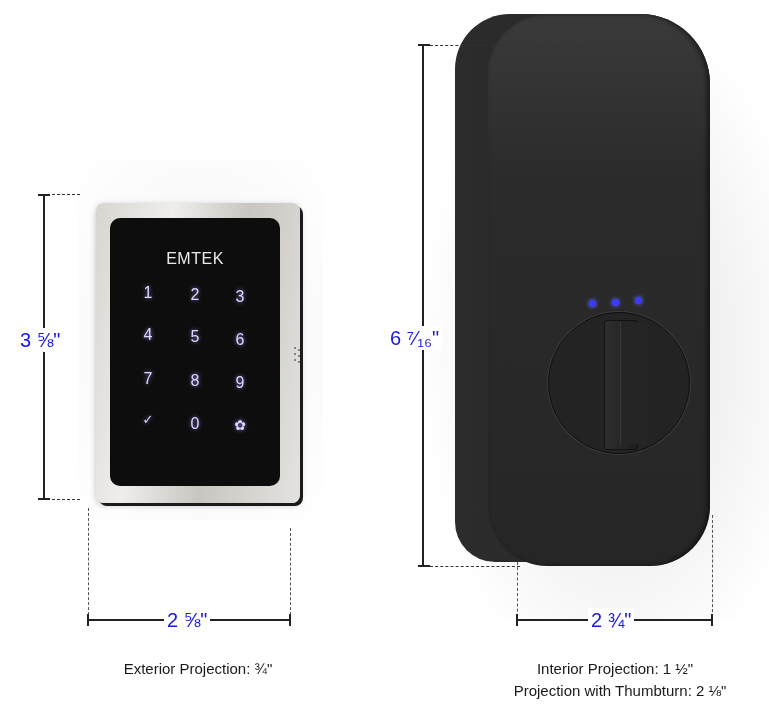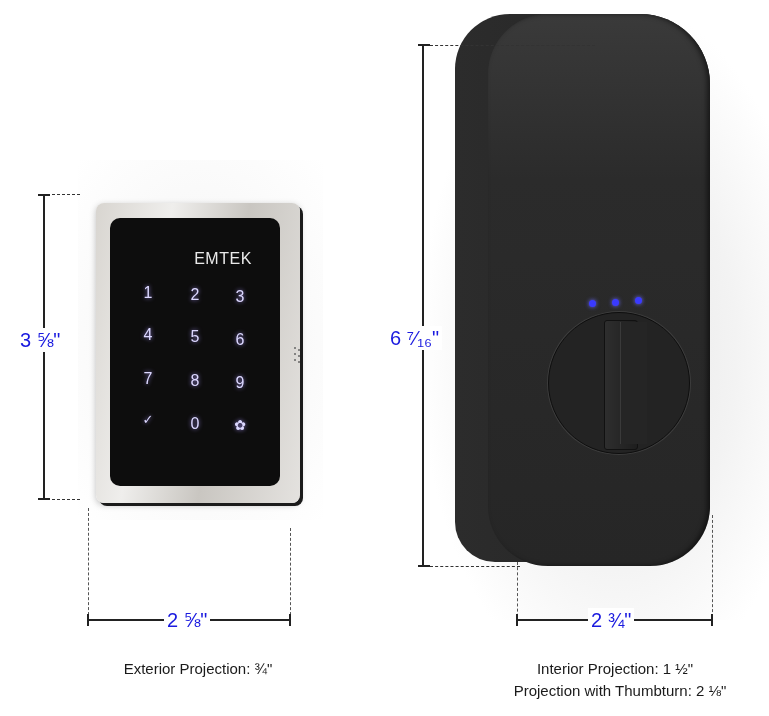--- a/index.html
+++ b/index.html
@@ -13,21 +13,21 @@
   .dim-label{position:absolute;color:#1a1adf;font-family:"Liberation Sans",sans-serif;font-size:20px;background:#fff;padding:2px 3px;line-height:1;white-space:nowrap;}
   .caption{position:absolute;color:#1a1a1a;font-family:"Liberation Sans",sans-serif;font-size:15px;text-align:center;white-space:nowrap;}
 
   
   .keypad-glow{position:absolute;left:78px;top:160px;width:245px;height:360px;background:radial-gradient(ellipse at center,#f4f4f4 0%,#fafafa 60%,#ffffff 100%);}
   .keypad-frame{position:absolute;left:96px;top:203px;width:204px;height:300px;border-radius:8px;
     background:linear-gradient(100deg,#d8d5d0 0%,#efeeec 30%,#c9c6c1 60%,#e4e2df 100%);
     box-shadow:3px 3px 0 #1b1b1b, 0 2px 6px rgba(0,0,0,.25);}
   .keypad-side{position:absolute;left:290px;top:210px;width:12px;height:290px;background:linear-gradient(90deg,#bdb9b3,#8e8a85);border-radius:0 6px 6px 0;}
   .keypad-screen{position:absolute;left:110px;top:218px;width:170px;height:268px;border-radius:10px;background:#0d0d0d;}
-  .brand{position:absolute;left:0;width:170px;top:32px;text-align:center;color:#e9e9e9;font-size:16px;letter-spacing:0.5px;margin-left:28px;}
+  .brand{position:absolute;left:0;width:170px;top:32px;text-align:center;color:#e9e9e9;font-size:16px;letter-spacing:0.5px;}
   .key{position:absolute;width:30px;text-align:center;color:#dcd8ff;font-size:16px;text-shadow:0 0 4px rgba(170,150,255,.8);}
   .speaker{position:absolute;left:292px;top:345px;width:10px;height:22px;}
   .speaker span{position:absolute;width:2px;height:2px;border-radius:50%;background:#666;}
 
   
   .int-shadow{position:absolute;left:430px;top:20px;width:340px;height:600px;background:radial-gradient(ellipse at 55% 55%,#e6e6e6 0%,#f3f3f3 45%,#ffffff 75%);}
   .int-back{position:absolute;left:455px;top:14px;width:255px;height:548px;border-radius:55px 70px 60px 40px;background:linear-gradient(90deg,#2c2c2c,#242424);}
   .int-front{position:absolute;left:488px;top:14px;width:222px;height:552px;border-radius:60px 70px 60px 60px;background:linear-gradient(180deg,#3a3a3a 0%,#2b2b2b 30%,#262626 100%);box-shadow:-3px 0 5px rgba(0,0,0,.5) inset;}
   .led{position:absolute;width:7px;height:7px;border-radius:50%;background:#3a3aff;box-shadow:0 0 4px #6a6aff;}
   .thumb-rose{position:absolute;left:548px;top:312px;width:140px;height:140px;border-radius:50%;background:#232323;border:1.5px solid #0e0e0e;box-shadow:0 0 0 1px #3c3c3c;}

